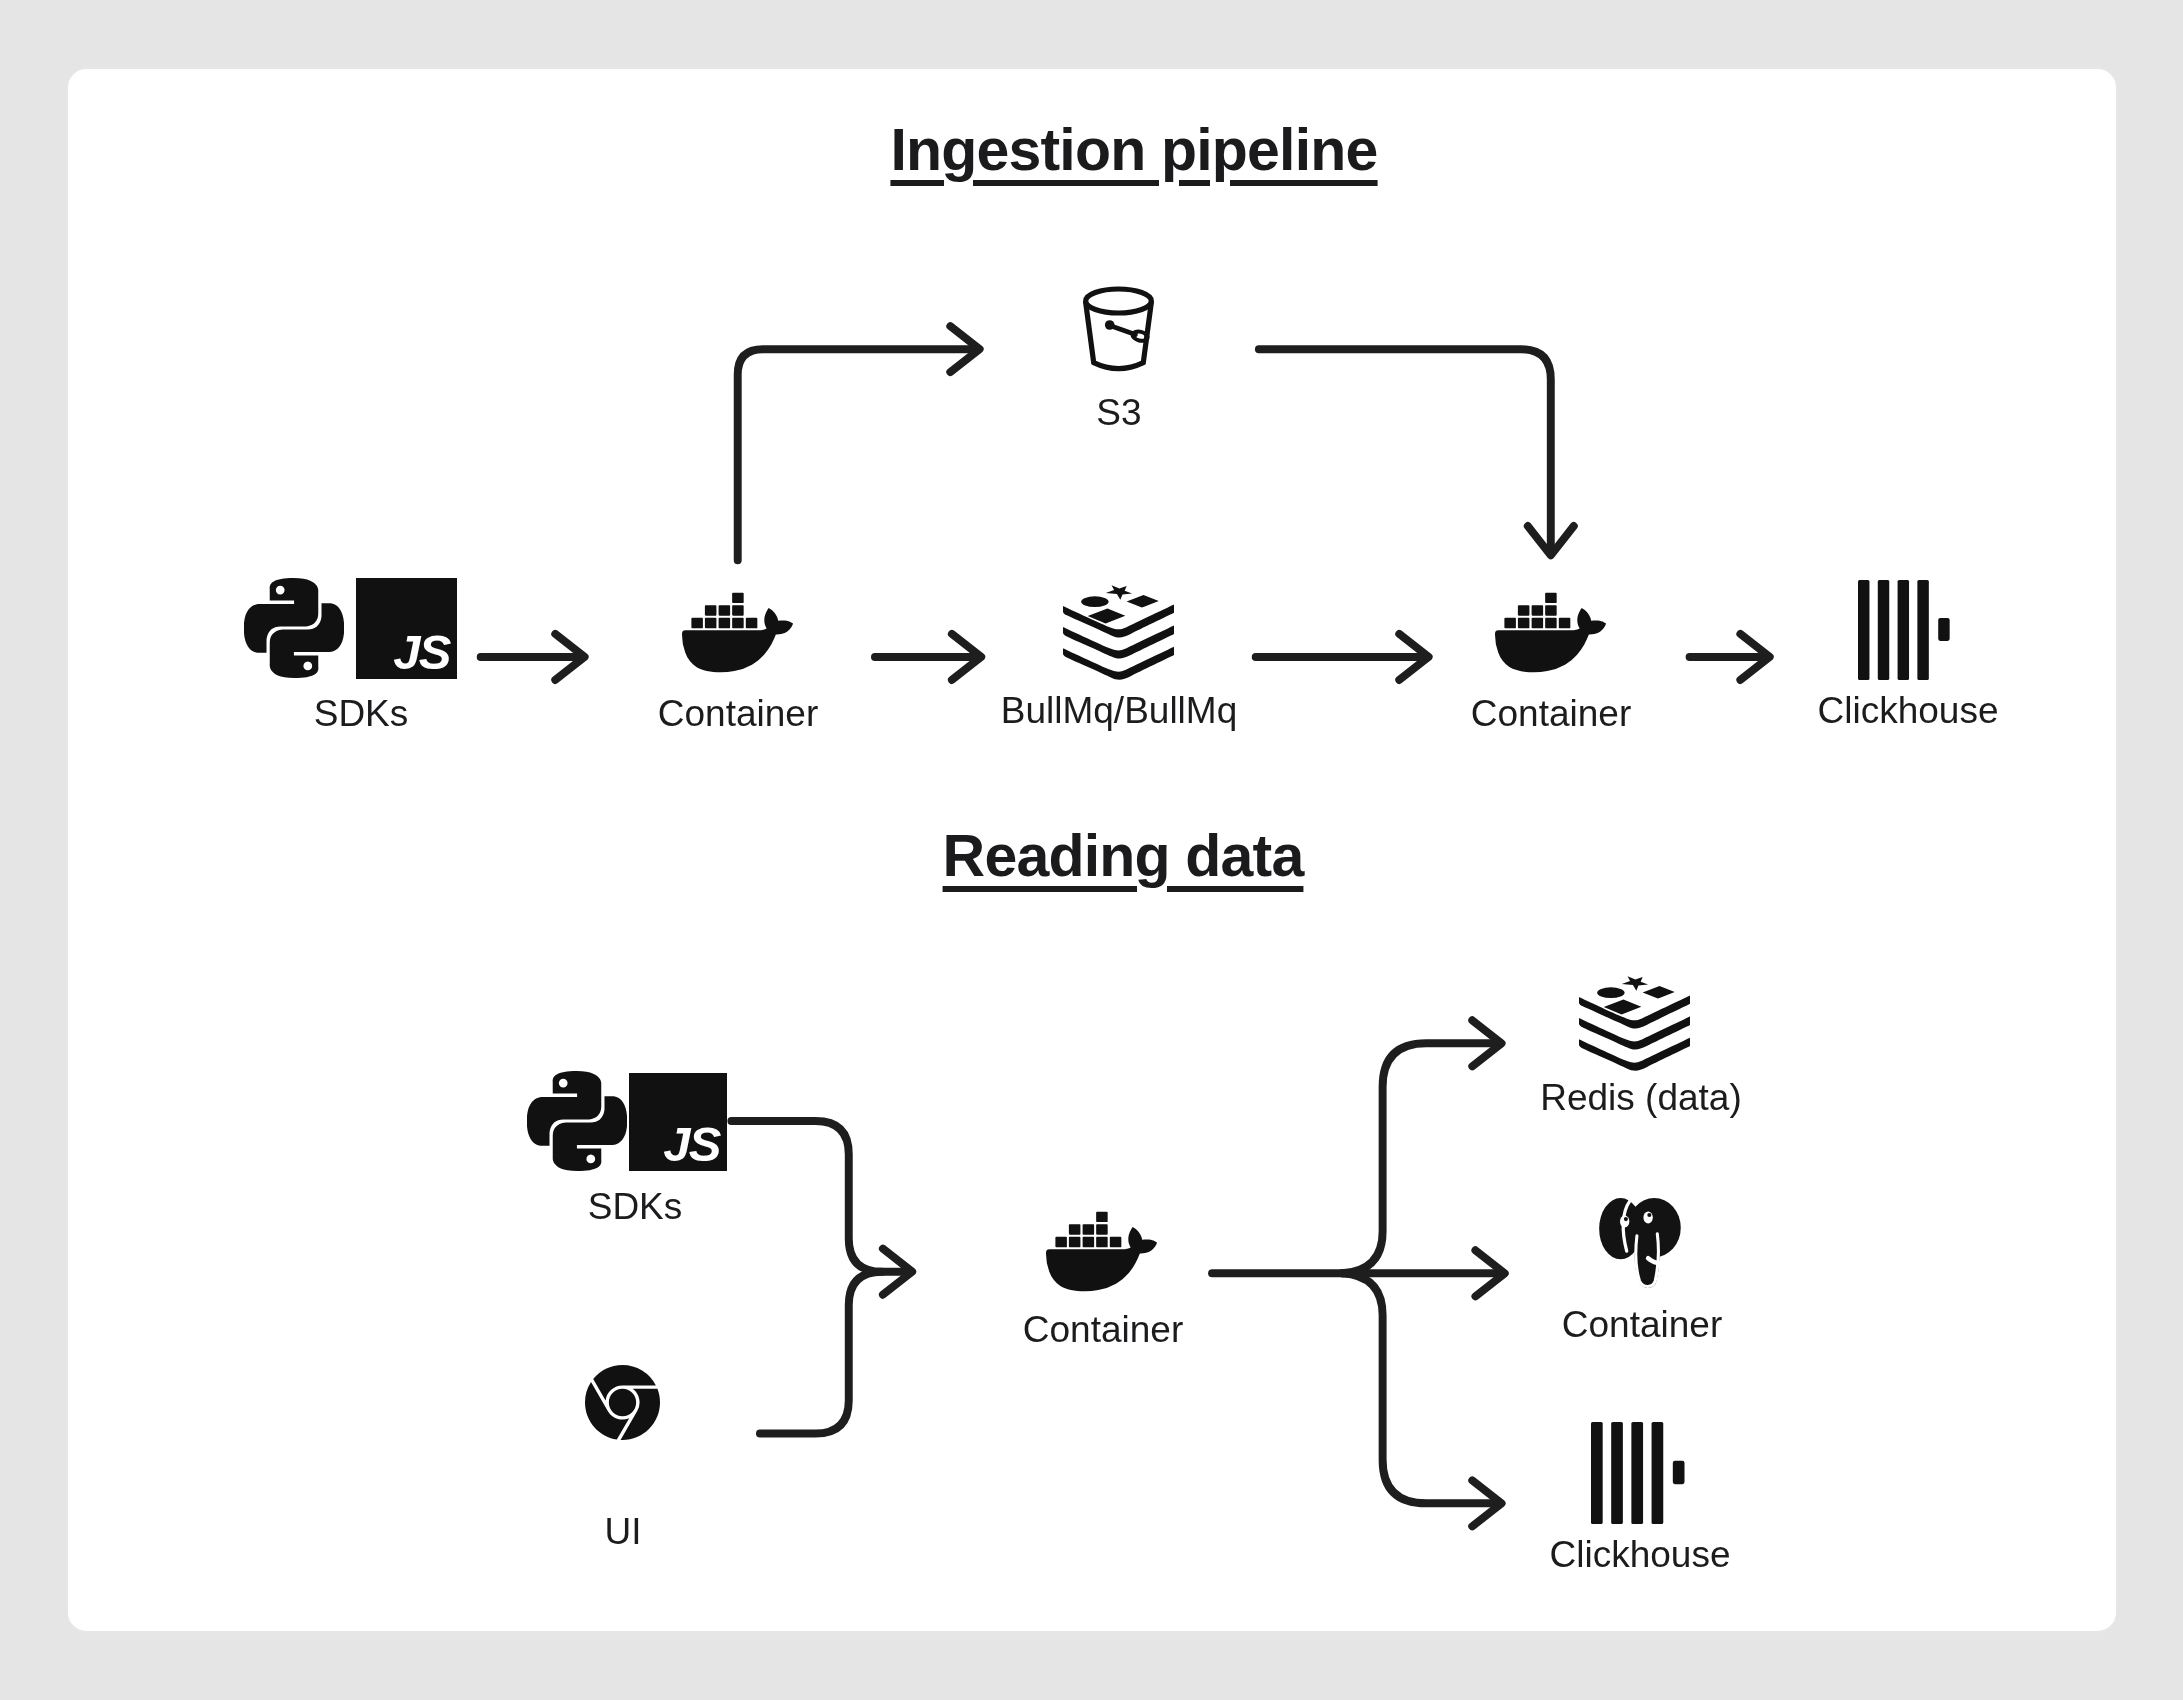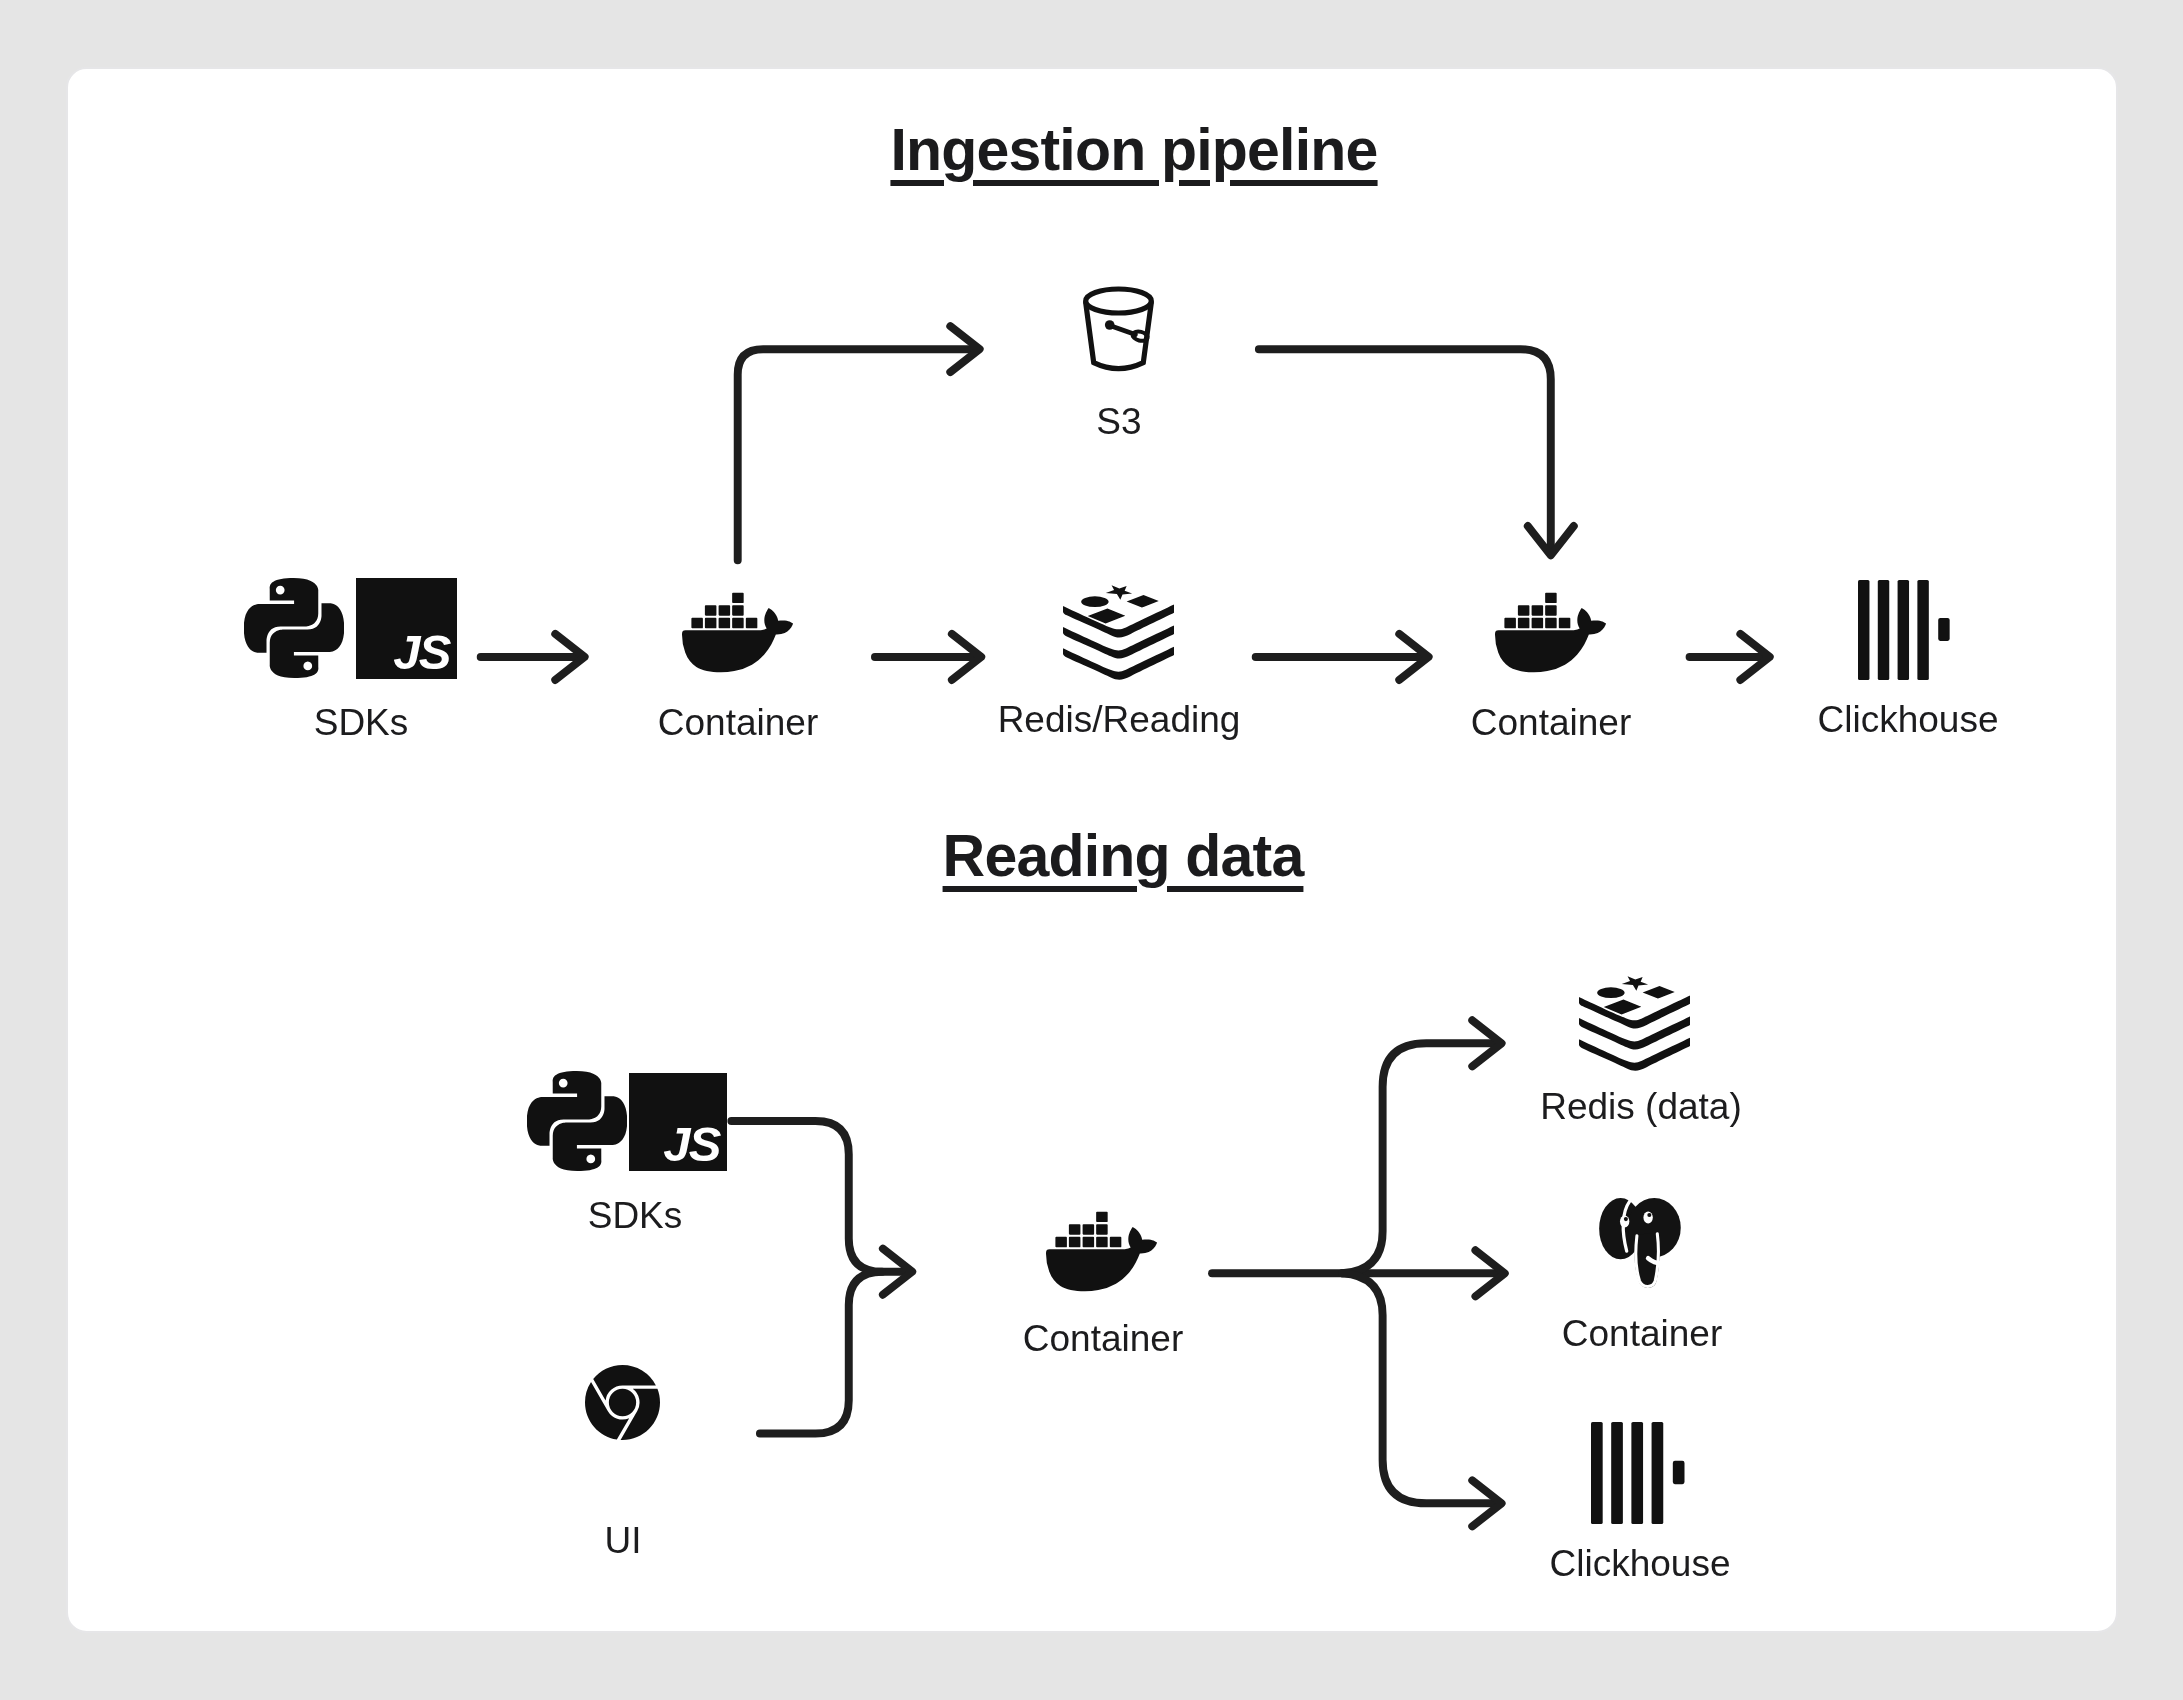--- a/index.html
+++ b/index.html
@@ -31,21 +31,20 @@
     text-underline-offset:10.3px;
     white-space:nowrap;
   }
   .node-label{
     position:absolute;
     transform:translateX(-50%);
     font-size:37px;
     font-weight:400;
     color:#1c1c1e;
     white-space:nowrap;
-    margin-top:9px;
   }
   .icon-box{position:absolute;}
   .icon-box svg{display:block;width:100%;height:100%;}
   .js-badge{
     position:absolute;
     background:#111111;
     display:flex;align-items:flex-end;justify-content:flex-end;
     box-sizing:border-box;
     padding:0 7.1px 1.6px 0;
   }
@@ -197,21 +196,21 @@
         <use href="#i-docker"></use>
       </svg>
   </div>
   <div class="node-label" style="left:738px;top:693px">Container</div>
 
   <div class="icon-box" style="left:1063px;top:573px;width:111px;height:111px">
     <svg viewBox="0 0 140 140" width="111" height="111">
         <use href="#i-redis"></use>
       </svg>
   </div>
-  <div class="node-label" style="left:1119px;top:690px">Redis/Reading</div>
+  <div class="node-label" style="left:1119px;top:690px">BullMq/BullMq</div>
 
   <div class="icon-box" style="left:1495px;top:577px;width:111px;height:111px">
     <svg viewBox="0 0 140 140" width="111" height="111">
         <use href="#i-docker"></use>
       </svg>
   </div>
   <div class="node-label" style="left:1551px;top:693px">Container</div>
 
   <div class="icon-box" style="left:1858px;top:580px;width:100px;height:100px">
     <svg viewBox="0 0 126 126" width="100" height="100">

